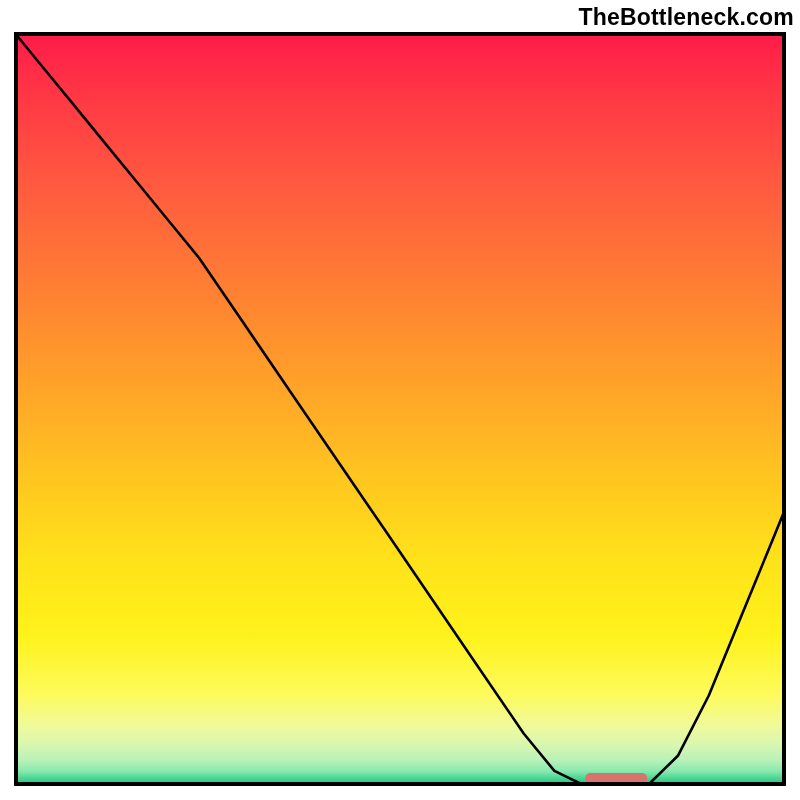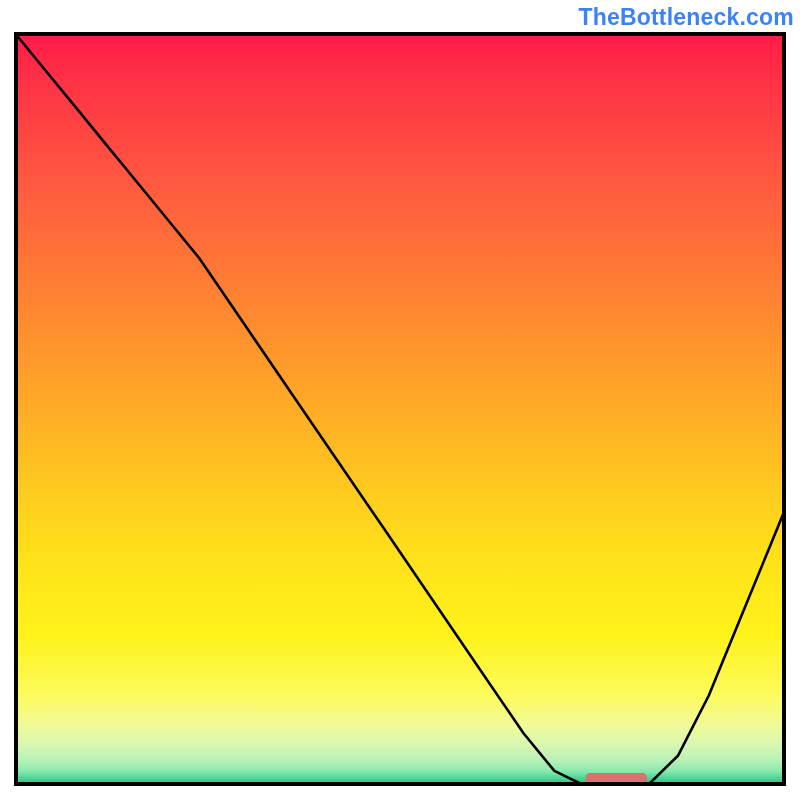--- a/index.html
+++ b/index.html
@@ -60,21 +60,21 @@
     width: 100%;
     height: 100%;
   }
   .watermark {
     position: absolute;
     right: 6px;
     top: 4px;
     font-family: Arial, Helvetica, sans-serif;
     font-size: 23px;
     font-weight: 600;
-    color: #3b82f6;
+    color: #000000;
     letter-spacing: 0.2px;
   }
   .marker {
     fill: #d6736e;
     stroke: none;
   }
   .curve-line {
     fill: none;
     stroke: #000;
     stroke-width: 2.6;

